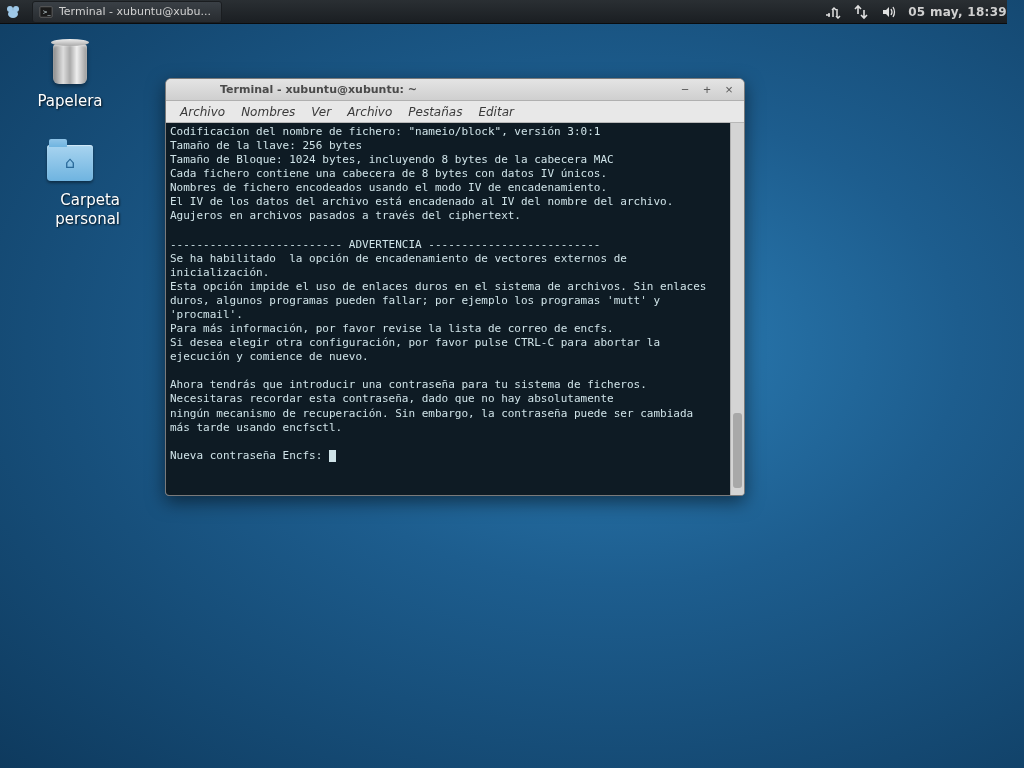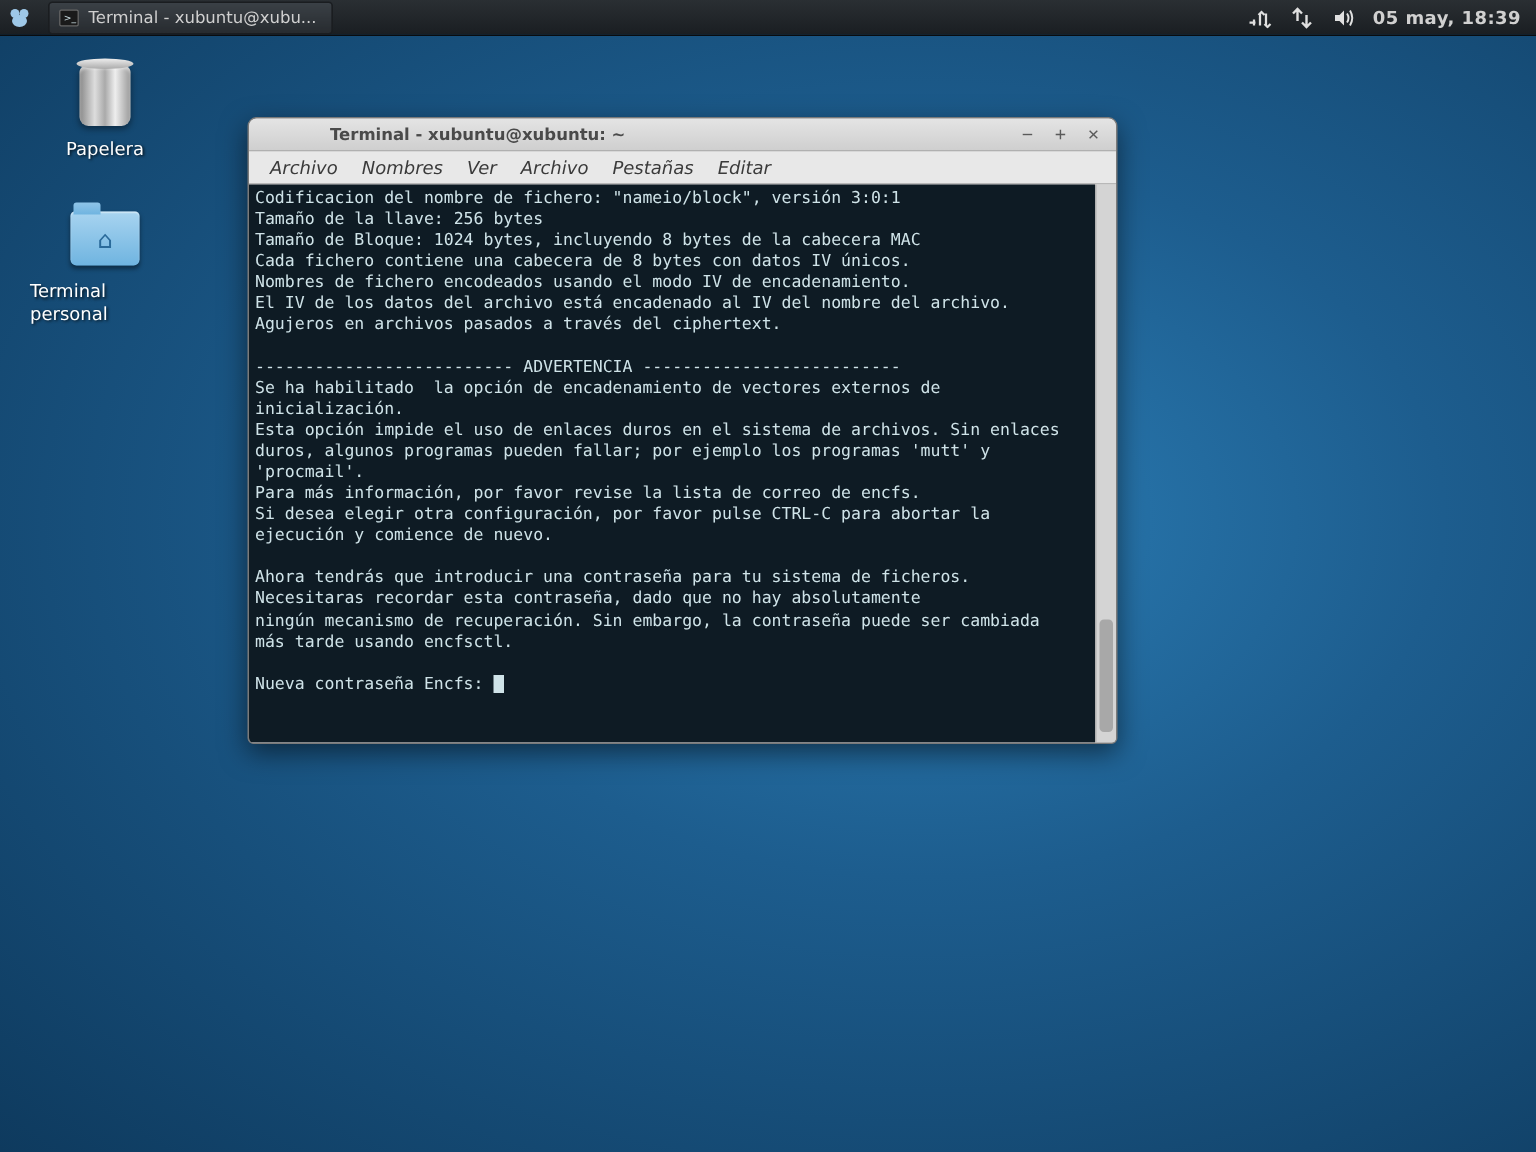--- a/index.html
+++ b/index.html
@@ -8,29 +8,29 @@
   background: radial-gradient(ellipse at 60% 45%, #2b7db5 0%, #1d5d8e 40%, #0e3a5e 100%);
   font-family: "DejaVu Sans", "Liberation Sans", sans-serif;
   font-size: 12px;
   overflow: hidden;
   position: relative;
   color: #e0e0e0;
 }
 
 
 .panel {
-  position: absolute; top: 0; left: 0; right: 0;
+  position: absolute; top: 0; left: 0; right: 17px;
   height: 24px;
   background: linear-gradient(to bottom, #2a2f33, #1a1e22);
   border-bottom: 1px solid #0a0c0e;
   display: flex; align-items: center;
   color: #d0d0d0;
 }
 .panel-left { display: flex; align-items: center; gap: 2px; }
-.panel-right { margin-left: auto; display: flex; align-items: center; gap: 10px; padding-right: 10px; }
+.panel-right { margin-left: auto; display: flex; align-items: center; gap: 10px; padding-right: 0; }
 .menu-btn {
   width: 26px; height: 24px;
   display: flex; align-items: center; justify-content: center;
   cursor: pointer;
 }
 .taskbar-btn {
   height: 22px;
   background: linear-gradient(to bottom, #3a4046, #272b2f);
   border: 1px solid #1a1d20;
   border-radius: 3px;
@@ -49,21 +49,21 @@
   position: absolute; top: 40px; left: 20px;
   display: flex; flex-direction: column; gap: 28px;
 }
 .dicon {
   width: 100px;
   display: flex; flex-direction: column; align-items: center; gap: 4px;
   cursor: pointer;
 }
 .dicon .gfx { width: 48px; height: 48px; display:flex; align-items:center; justify-content:center; }
 .dicon .lbl {
-  color: #fff; font-size: 12px; text-align: left;
+  color: #fff; font-size: 15px; text-align: right;
   text-shadow: 1px 1px 2px rgba(0,0,0,.8);
   line-height: 1.25;
 }
 
 .trash {
   width: 34px; height: 40px;
   background: linear-gradient(to right, #888, #ddd 30%, #aaa 50%, #eee 70%, #999);
   border-radius: 4px 4px 6px 6px;
   position: relative;
   box-shadow: inset 0 2px 2px rgba(255,255,255,.5), 0 2px 4px rgba(0,0,0,.4);
@@ -223,21 +223,21 @@
         <div class="trash"></div>
       </div>
     <div class="lbl">Papelera</div>
   </div>
   <div class="dicon">
     <div class="gfx">
         <div class="folder">
           <span class="home-glyph">⌂</span>
         </div>
       </div>
-    <div class="lbl">Terminal
+    <div class="lbl">Carpeta
 personal</div>
   </div>
 </div>
 
 <div class="window">
   <div class="titlebar">
     <div style="width:54px"></div>
     <div class="title">Terminal - xubuntu@xubuntu: ~</div>
     <div class="win-btns">
       <button class="win-btn">−</button>

